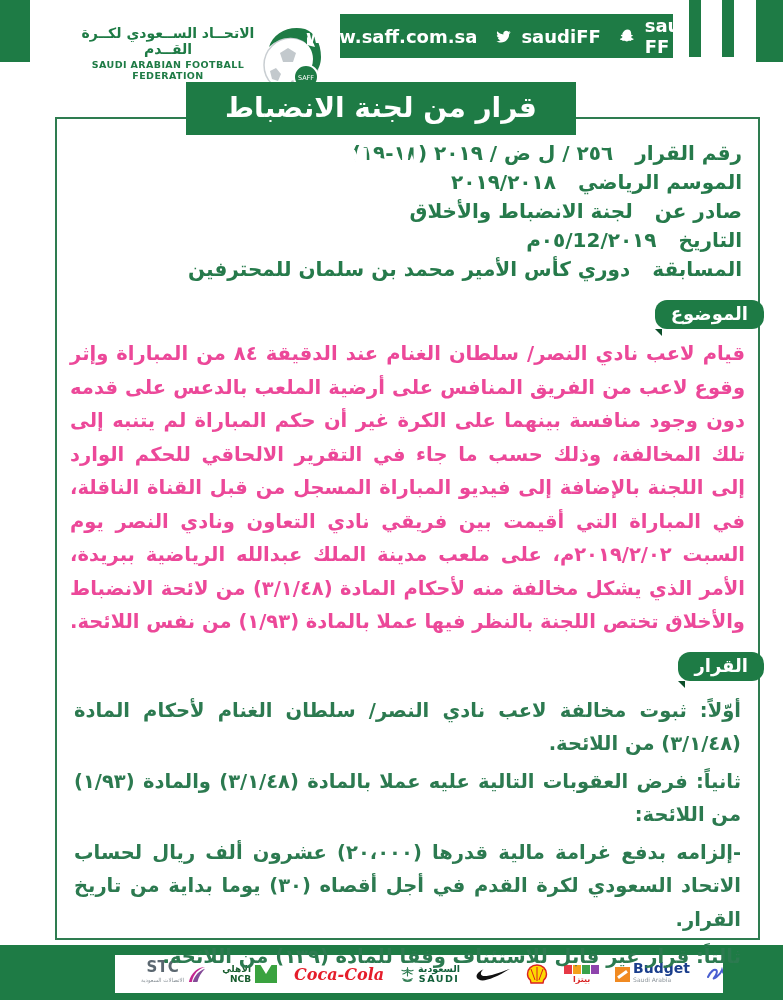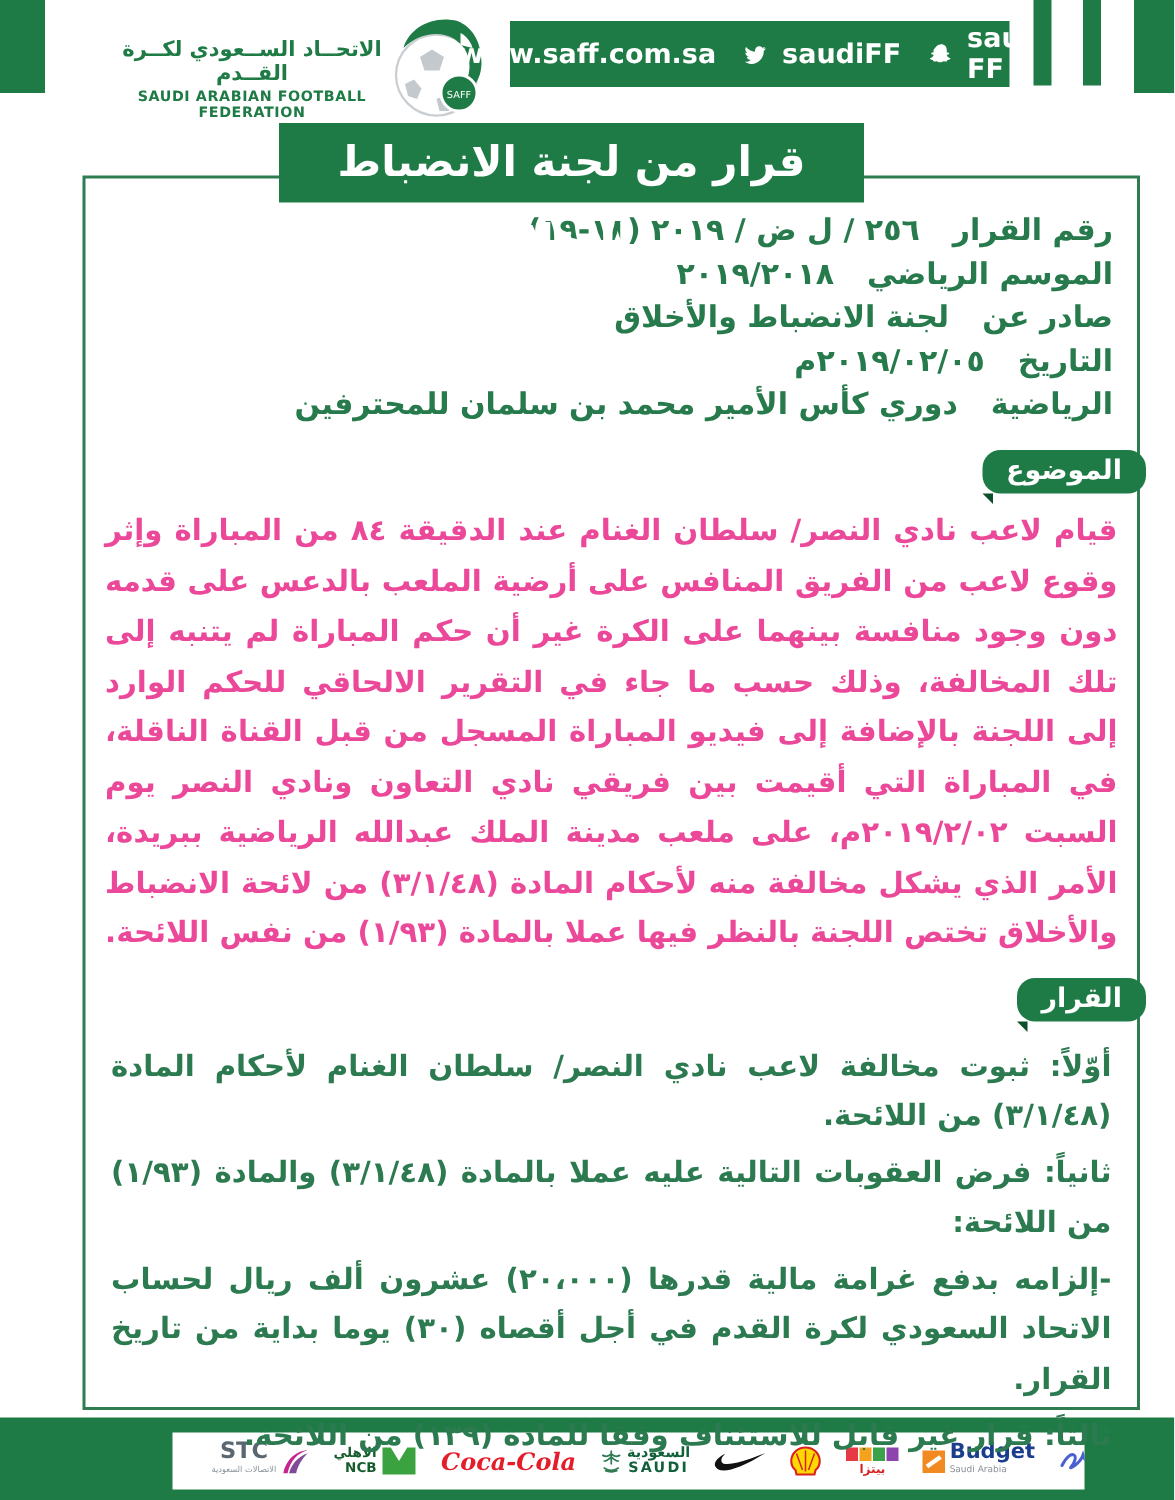--- a/index.html
+++ b/index.html
@@ -5,21 +5,21 @@
   * { margin:0; padding:0; box-sizing:border-box; }
   html,body { background:#ffffff; }
   body { font-family:"DejaVu Sans", sans-serif; }
   .page { position:relative; width:783px; height:1000px; background:#fff; overflow:hidden; margin:0 auto; }
 
   
   .corner-block { position:absolute; left:0; top:0; width:30px; height:62px; background:#1e7b45; }
   .fed { position:absolute; left:76px; top:25px; width:184px; text-align:center; color:#1e7b45; }
   .fed-ar { font-size:14px; font-weight:bold; direction:rtl; }
   .fed-en { font-size:9.5px; font-weight:bold; letter-spacing:.4px; margin-top:2px; }
-  .crest { position:absolute; left:261px; top:6px; width:64px; height:76px;text-decoration:underline; }
+  .crest { position:absolute; left:261px; top:21px; width:64px; height:76px;text-decoration:underline; }
   .social-bar { position:absolute; left:340px; top:14px; width:333px; height:44px; background:#1e7b45;
     display:flex; align-items:center; justify-content:center; gap:9px; color:#fff; font-size:18px; font-weight:bold; }
   .vdiv { width:1px; height:22px; background:#ffffff; opacity:.9; }
   .soc-ic { display:inline-flex; align-items:center; }
   .stripe { position:absolute; top:0; background:#1e7b45; }
   .stripe.s1 { left:689px; width:12px; height:57px; }
   .stripe.s2 { left:722px; width:12px; height:57px; }
   .stripe.s3 { left:756px; width:27px; height:62px; }
 
   
@@ -120,24 +120,24 @@
       <div class="detail-row">
         <span>الموسم الرياضي</span>
         <span>٢٠١٩/٢٠١٨</span>
       </div>
       <div class="detail-row">
         <span>صادر عن</span>
         <span>لجنة الانضباط والأخلاق</span>
       </div>
       <div class="detail-row">
         <span>التاريخ</span>
-        <span>٢٠١٩/٠٢/٠٥م</span>
-      </div>
-      <div class="detail-row">
-        <span>الرياضية</span>
+        <span>٢٠١٩/12/٠٥م</span>
+      </div>
+      <div class="detail-row">
+        <span>المسابقة</span>
         <span>دوري كأس الأمير محمد بن سلمان للمحترفين</span>
       </div>
     </div>
 
     <div class="badge badge-subject">الموضوع</div>
     <p class="para">قيام لاعب نادي النصر/ سلطان الغنام عند الدقيقة ٨٤ من المباراة وإثر وقوع لاعب من الفريق المنافس على أرضية الملعب بالدعس على قدمه دون وجود منافسة بينهما على الكرة غير أن حكم المباراة لم يتنبه إلى تلك المخالفة، وذلك حسب ما جاء في التقرير الالحاقي للحكم الوارد إلى اللجنة بالإضافة إلى فيديو المباراة المسجل من قبل القناة الناقلة، في المباراة التي أقيمت بين فريقي نادي التعاون ونادي النصر يوم السبت ٢٠١٩/٢/٠٢م، على ملعب مدينة الملك عبدالله الرياضية ببريدة، الأمر الذي يشكل مخالفة منه لأحكام المادة (٣/١/٤٨) من لائحة الانضباط والأخلاق تختص اللجنة بالنظر فيها عملا بالمادة (١/٩٣) من نفس اللائحة.</p>
 
     <div class="badge badge-decision">القرار</div>
     <div class="decision">
       <p>أوّلاً: ثبوت مخالفة لاعب نادي النصر/ سلطان الغنام لأحكام المادة (٣/١/٤٨) من اللائحة.</p>

